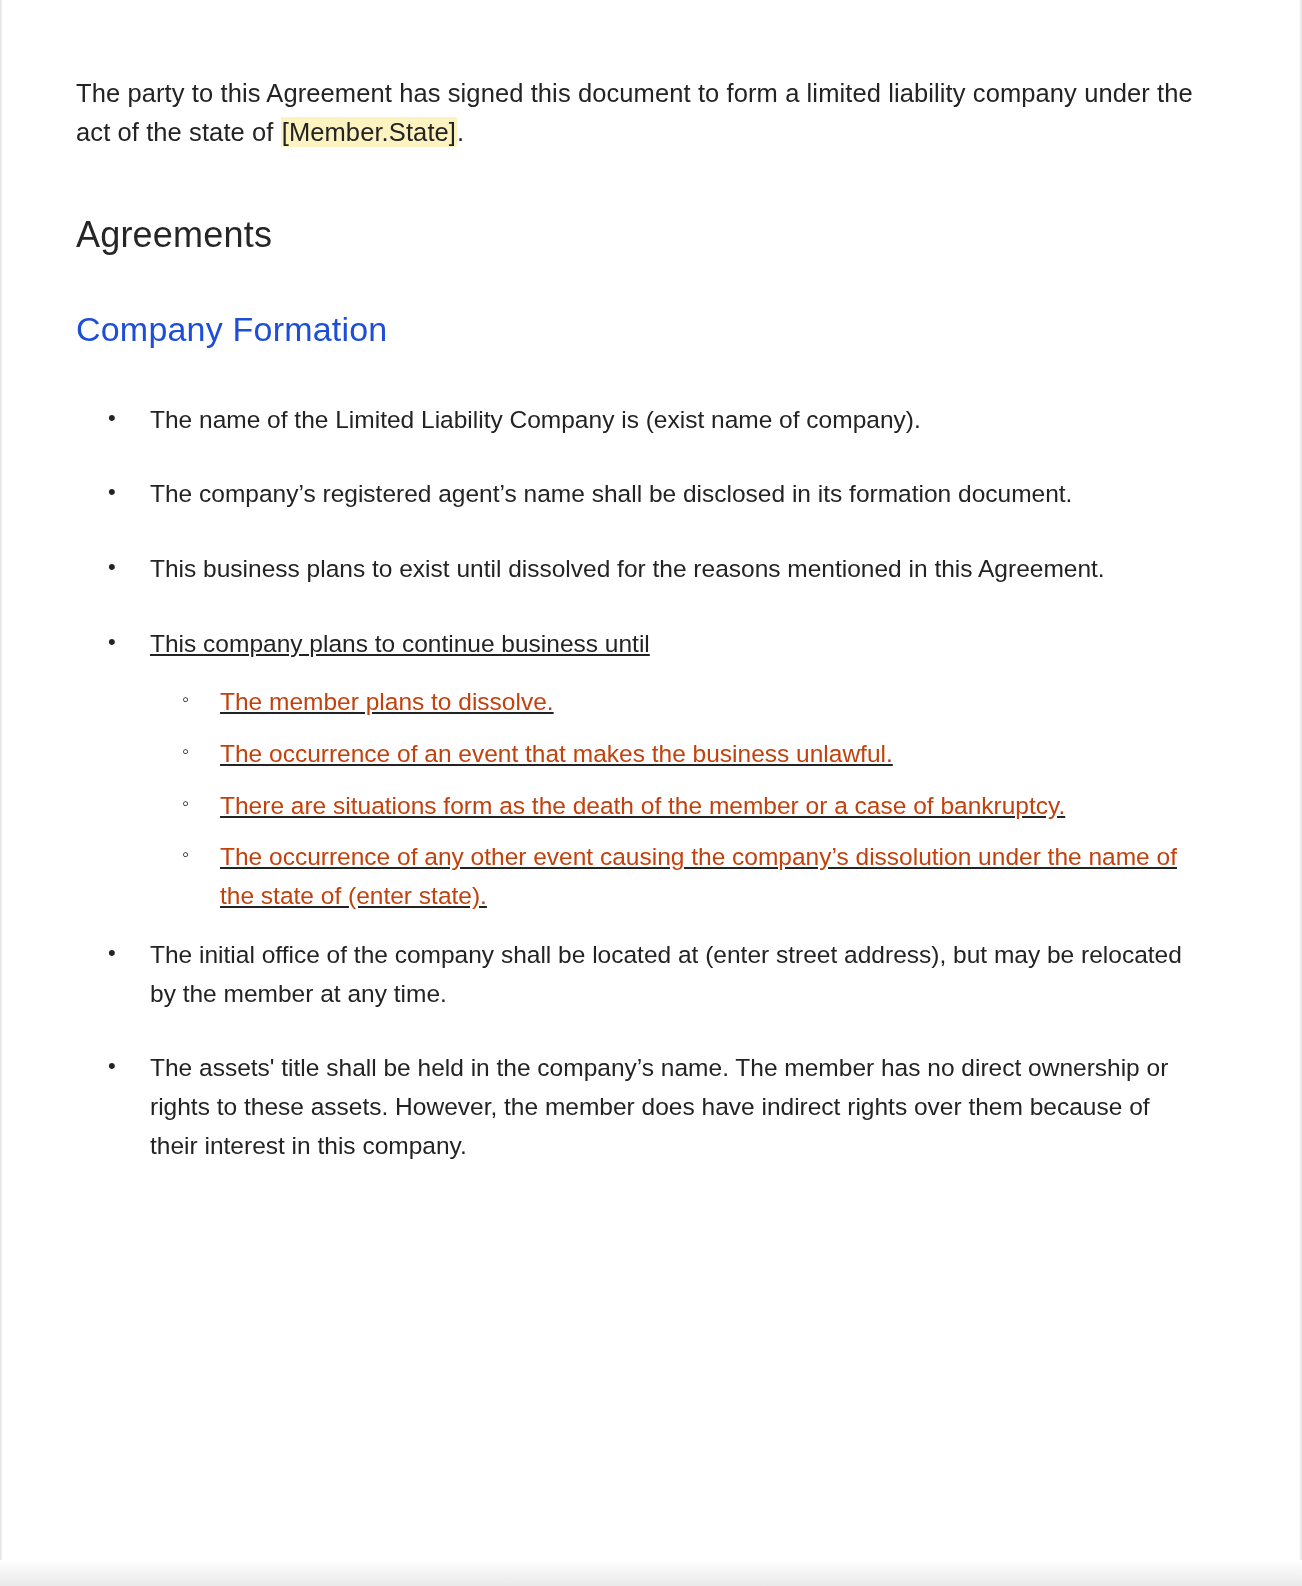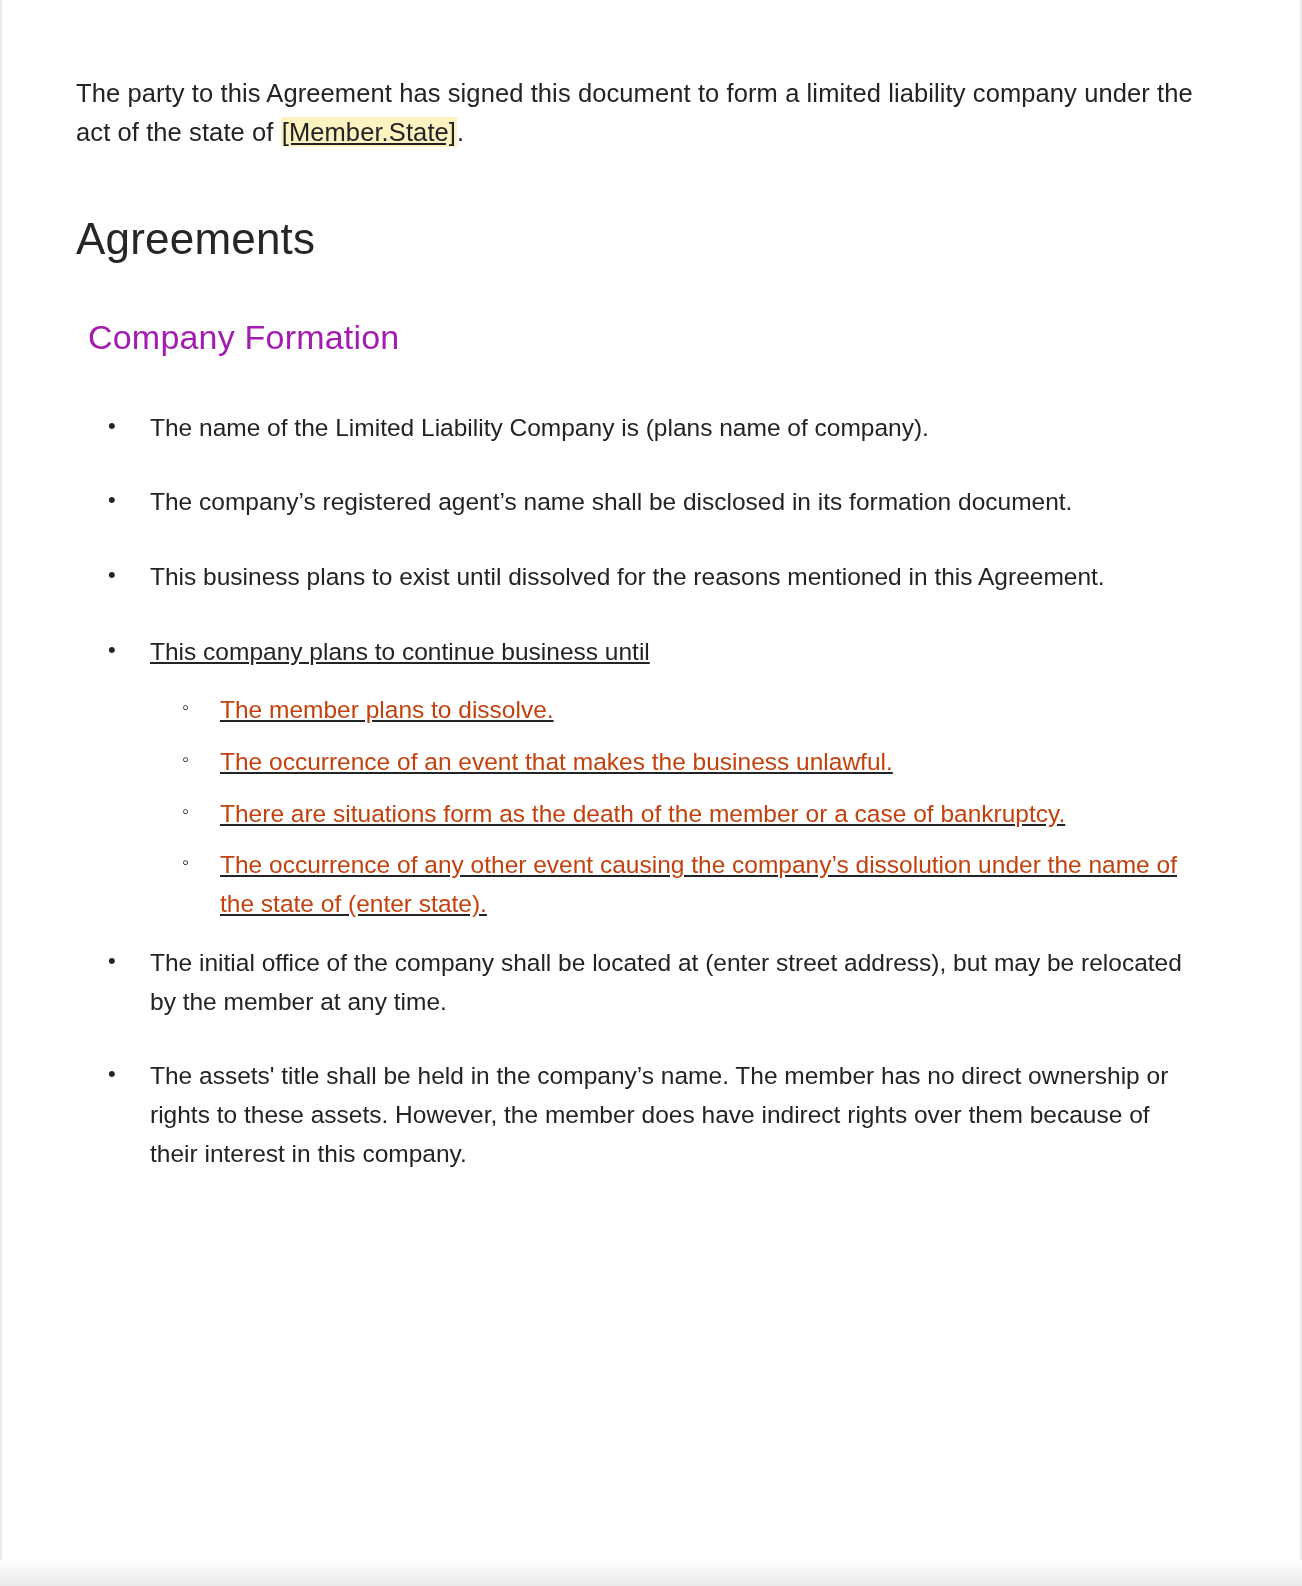--- a/index.html
+++ b/index.html
@@ -25,34 +25,33 @@
   .intro {
     font-size: 25.5px;
     line-height: 1.52;
     color: #232323;
     margin: 0 0 0 0;
     letter-spacing: 0.1px;
   }
   .highlight {
     background: #fdf3c0;
     padding: 1px 1px;
-    text-decoration: underline;
   }
   h1.doc-h1 {
-    font-size: 44px;
+    font-size: 36px;
     font-weight: 400;
     color: #262626;
     margin: 62px 0 0 0;
     letter-spacing: 0.2px;
   }
   h2.doc-h2 {
     font-size: 34px;
     font-weight: 400;
-    color: #a21caf;
-    margin: 54px 0 0 12px;
+    color: #1d4ed8;
+    margin: 54px 0 0 0;
     letter-spacing: 0.2px;
   }
   ul.level1 {
     list-style: none;
     margin: 52px 0 0 0;
     padding: 0;
   }
   ul.level1 > li.bullet {
     position: relative;
     font-size: 24.5px;
@@ -130,21 +129,21 @@
   <div class="page-inner">
 
     <p class="intro"><span>The party to this Agreement has signed this document to form a limited liability company under the act of the state of </span><span class="highlight">[Member.State]</span><span>.</span></p>
 
     <h1 class="doc-h1">Agreements</h1>
 
     <h2 class="doc-h2">Company Formation</h2>
 
     <ul class="level1">
       <li class="bullet">
-        <span>The name of the Limited Liability Company is (plans name of company).</span>
+        <span>The name of the Limited Liability Company is (exist name of company).</span>
       </li>
       <li class="bullet">
         <span>The company’s registered agent’s name shall be disclosed in its formation document.</span>
       </li>
       <li class="bullet">
         <span>This business plans to exist until dissolved for the reasons mentioned in this Agreement.</span>
       </li>
       <li class="bullet has-sub">
         <span>This company plans to continue business until</span>
         <ul class="level2">

